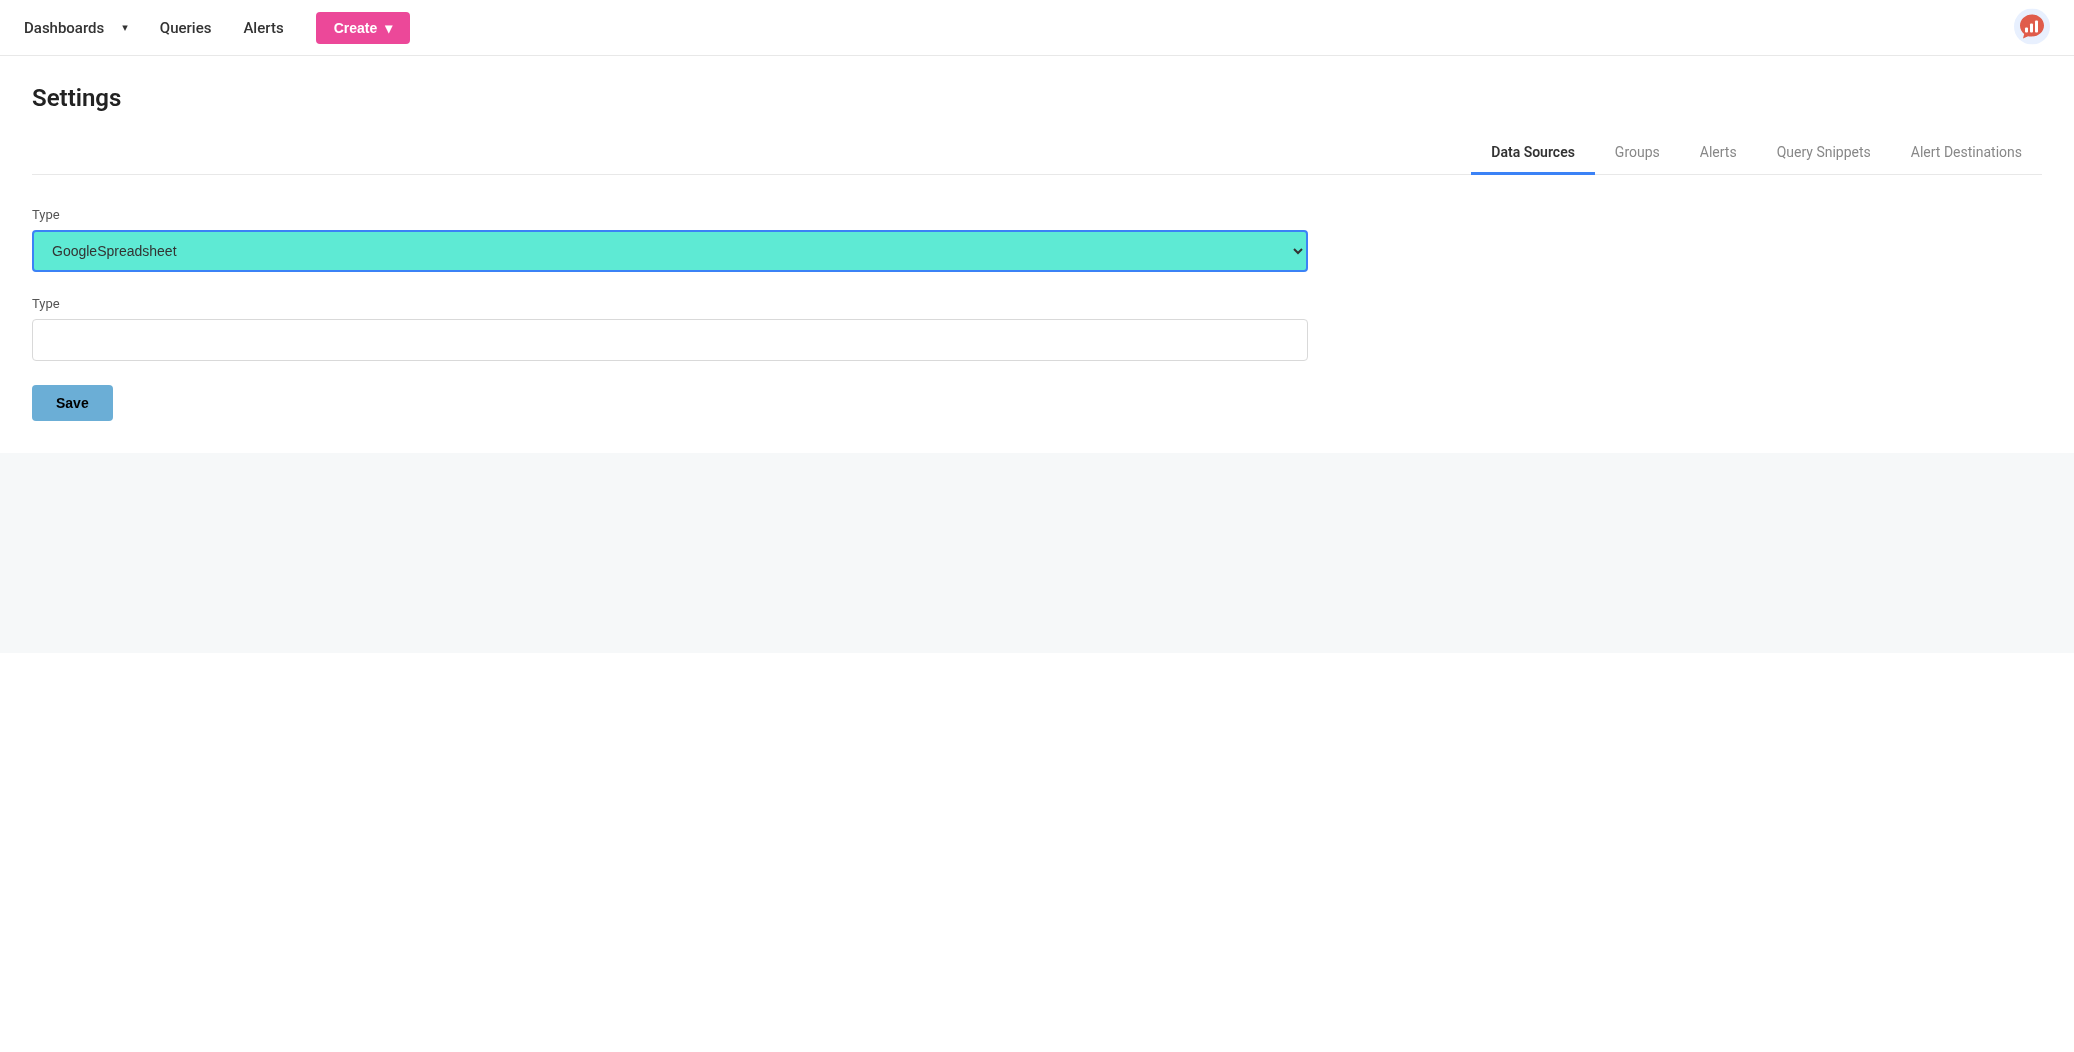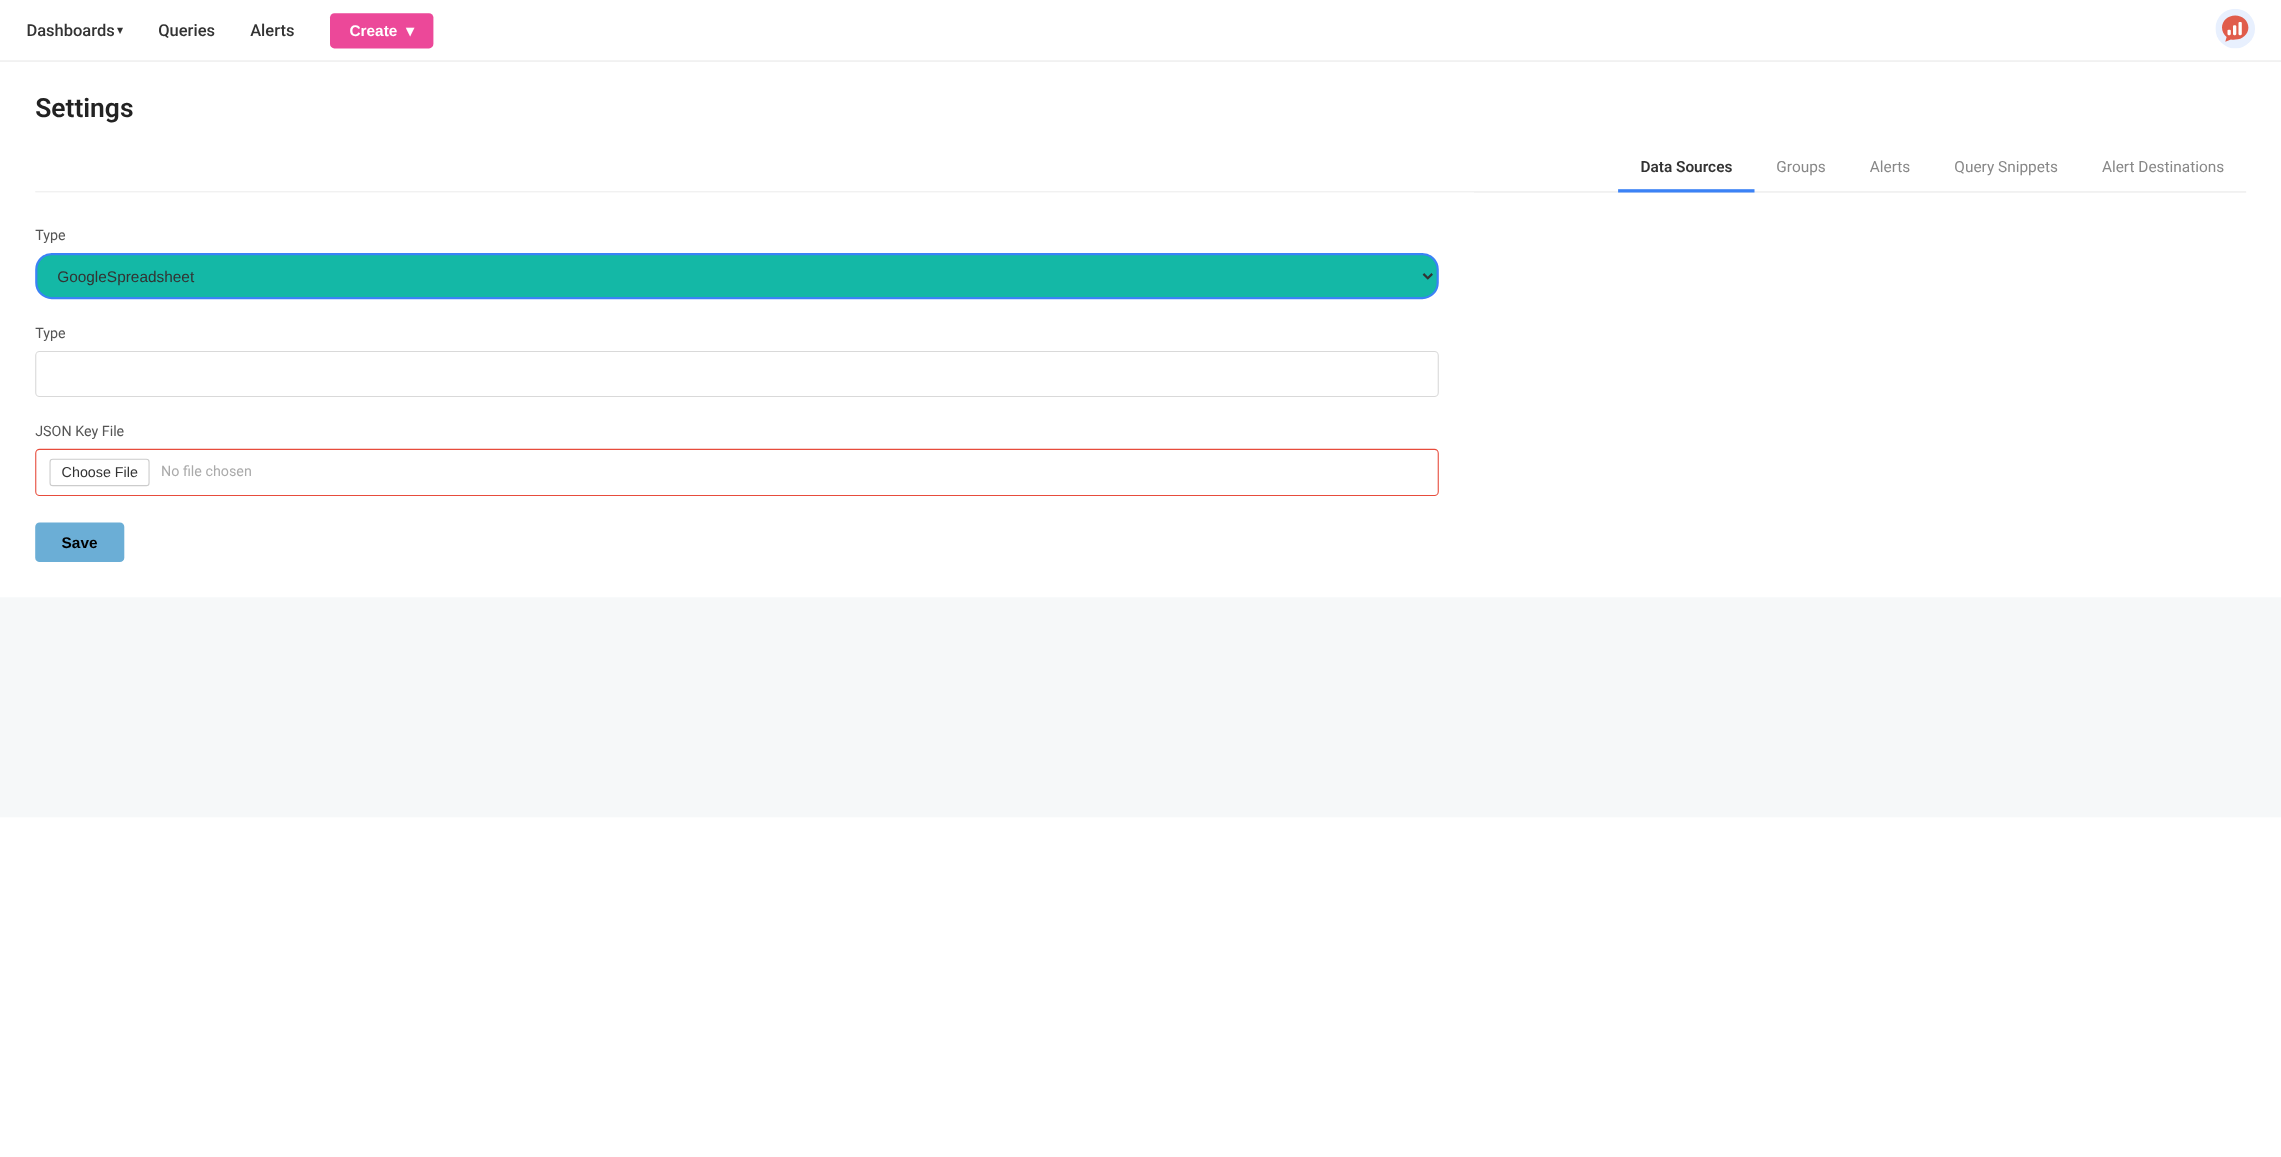--- a/index.html
+++ b/index.html
@@ -32,21 +32,21 @@
       gap: 32px;
     }
 
     .nav-item {
       font-size: 15px;
       color: #333;
       cursor: pointer;
       font-weight: 500;
       display: flex;
       align-items: center;
-      gap: 2px;
+      gap: 18px;
     }
 
     .nav-item .chevron {
       font-size: 11px;
     }
 
     .create-btn {
       background: #ec4899;
       color: #fff;
       border: none;
@@ -132,22 +132,22 @@
       margin-bottom: 8px;
       display: block;
       font-weight: 400;
     }
 
     .form-select {
       width: 100%;
       padding: 10px 14px;
       font-size: 14px;
       border: 2px solid #3b82f6;
-      border-radius: 15px;
-      background: #14b8a6;
+      border-radius: 4px;
+      background: #5eead4;
       color: #333;
       appearance: auto;
       cursor: pointer;
       outline: none;
       max-width: 1340px;
     }
 
     .form-input {
       width: 100%;
       padding: 10px 14px;
@@ -269,30 +269,20 @@
       <option value="GoogleSpreadsheet">GoogleSpreadsheet</option><option value="MySQL">MySQL</option><option value="PostgreSQL">PostgreSQL</option><option value="BigQuery">BigQuery</option><option value="Redshift">Redshift</option><option value="Snowflake">Snowflake</option></select>
     </div>
 
     
     <div class="form-group">
       <label class="form-label">Type</label>
       <input type="text" class="form-input" id="name-input" placeholder="" style="">
     </div>
 
     
-    <div class="form-group">
-      <label class="form-label">JSON Key File</label>
-      <div class="file-input-wrapper">
-        <button class="choose-file-btn">
-          <span>Choose File</span>
-        </button>
-        <span class="file-name-text">No file chosen</span>
-
-      </div>
-    </div>
 
     
     <button class="save-btn">
       <span>Save</span>
     </button>
 
   </div>
 
   <div class="gray-section"></div>
 </div>

